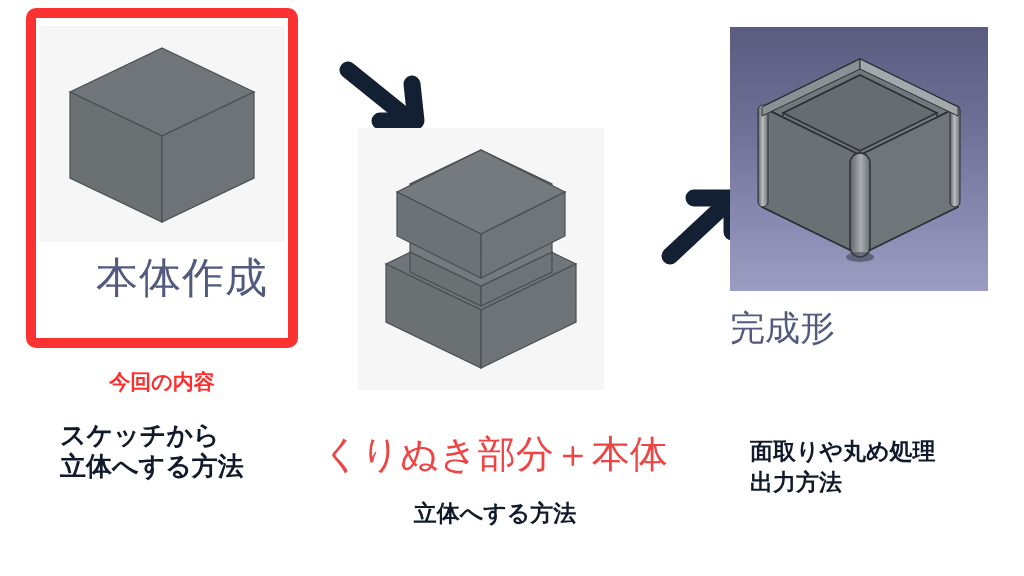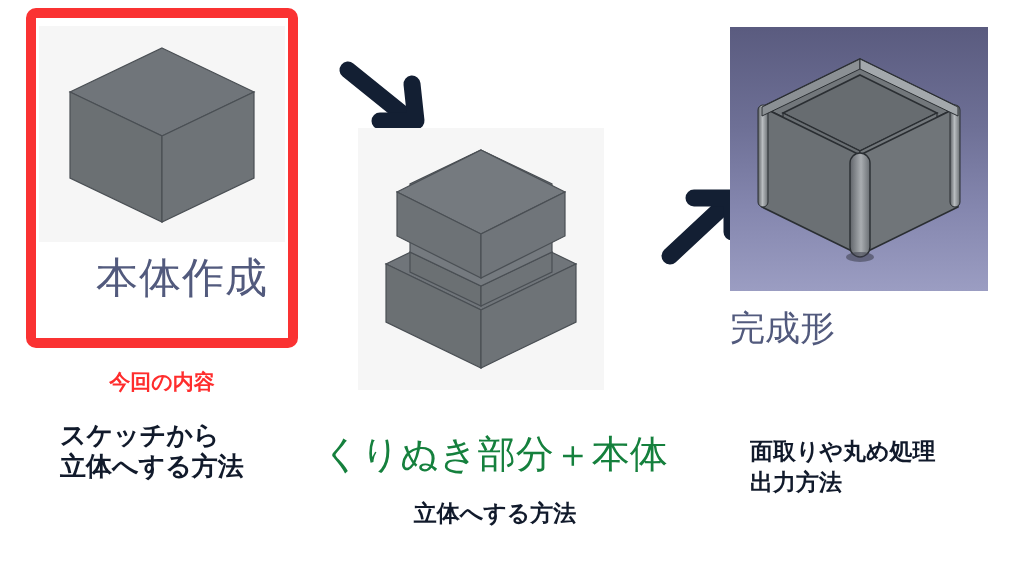--- a/index.html
+++ b/index.html
@@ -53,21 +53,21 @@
 
   
   #step2-viewport{
     left:358px;top:128px;width:246px;height:262px;
     background:#f6f6f6;
   }
   #step2-title{
     left:305px;top:428px;width:380px;
     text-align:center;
     font-size:38px;line-height:52px;
-    color:#15803d;
+    color:#ef4444;
     font-family:"DejaVu Sans","Liberation Sans",sans-serif;
   }
   #step2-desc{
     left:305px;top:498px;width:380px;
     text-align:center;
     font-size:23px;line-height:31px;
     color:#111a2b;font-weight:700;
     font-family:"DejaVu Sans","Liberation Sans",sans-serif;
   }
 

